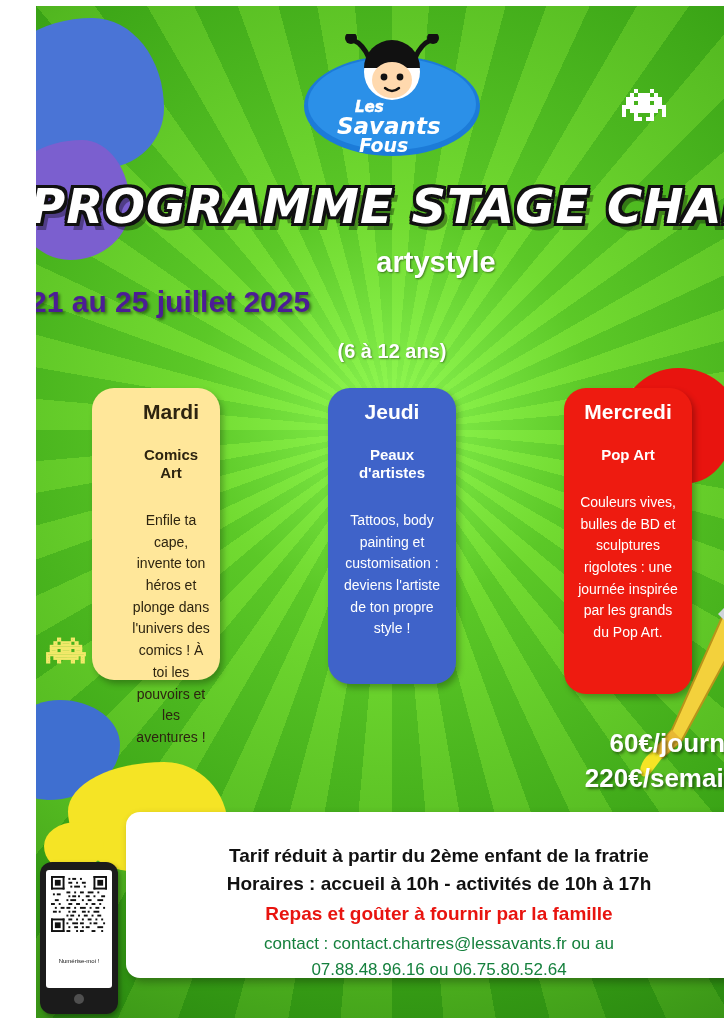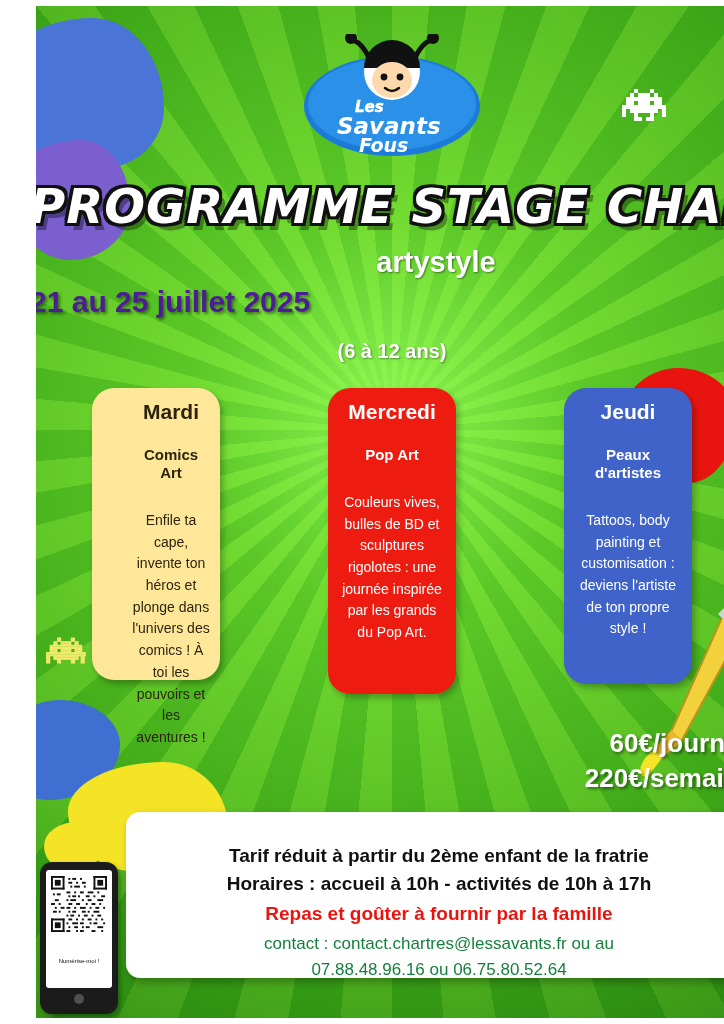--- a/index.html
+++ b/index.html
@@ -376,29 +376,29 @@
   <div class="subtitle">artystyle</div>
   <div class="dates">21 au 25 juillet 2025</div>
   <div class="ages">(6 à 12 ans)</div>
 
   <div class="cards">
     <div class="card card-mardi">
       <div class="card-day">Mardi</div>
       <div class="card-theme">Comics Art</div>
       <div class="card-desc">Enfile ta cape, invente ton héros et plonge dans l'univers des comics ! À toi les pouvoirs et les aventures !</div>
     </div>
+    <div class="card card-jeudi">
+      <div class="card-day">Jeudi</div>
+      <div class="card-theme">Peaux d'artistes</div>
+      <div class="card-desc">Tattoos, body painting et customisation : deviens l'artiste de ton propre style !</div>
+    </div>
     <div class="card card-mercredi">
       <div class="card-day">Mercredi</div>
       <div class="card-theme">Pop Art</div>
       <div class="card-desc">Couleurs vives, bulles de BD et sculptures rigolotes : une journée inspirée par les grands du Pop Art.</div>
-    </div>
-    <div class="card card-jeudi">
-      <div class="card-day">Jeudi</div>
-      <div class="card-theme">Peaux d'artistes</div>
-      <div class="card-desc">Tattoos, body painting et customisation : deviens l'artiste de ton propre style !</div>
     </div>
   </div>
 
   <svg class="brush" viewBox="0 0 120 190">
     <path d="M96 6 L114 24 L50 142 L30 160 L22 152 L40 132 Z" fill="#f3d13c" stroke="#b8941a" stroke-width="2"></path>
     <path d="M40 132 L50 142 L30 160 L22 152 Z" fill="#e8b833"></path>
     <path d="M22 152 L30 160 L18 176 Q10 182 8 174 Q8 162 22 152 Z" fill="#f5e425"></path>
     <path d="M96 6 L114 24 L104 34 L86 16 Z" fill="#cfd4da"></path>
   </svg>
 

